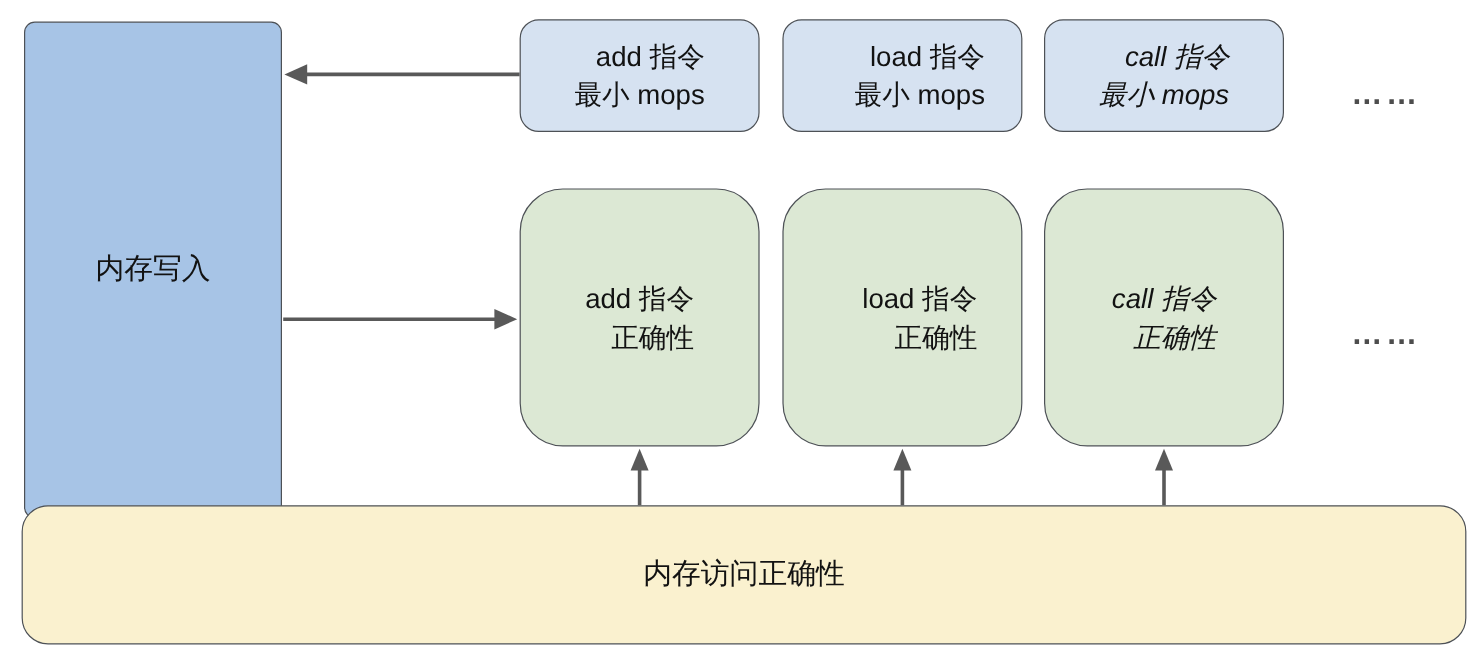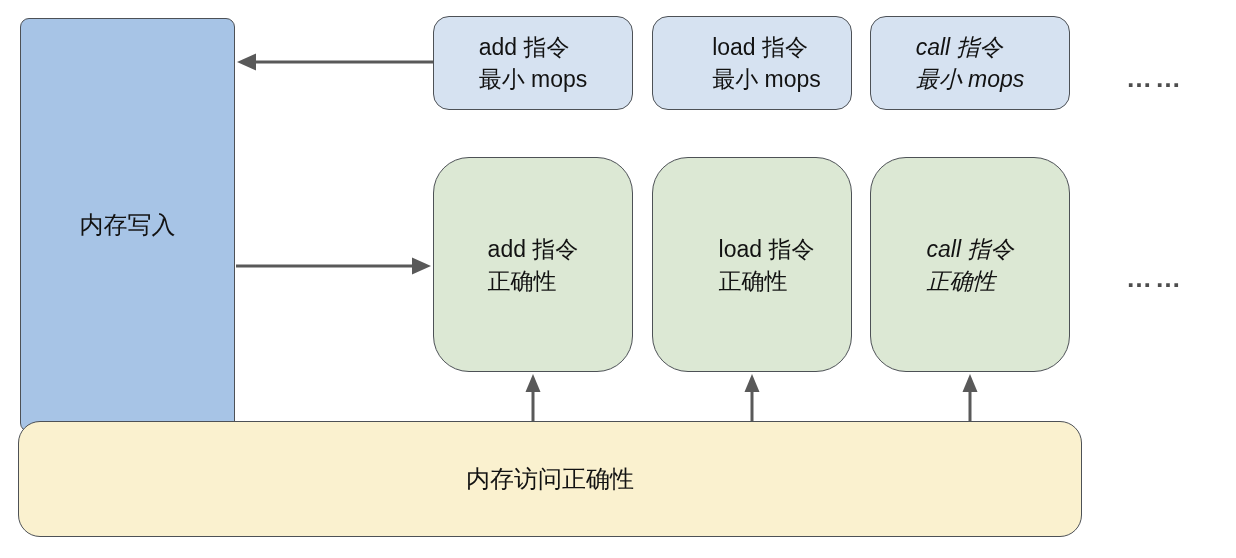--- a/index.html
+++ b/index.html
@@ -22,21 +22,21 @@
     height: 558px;
     pointer-events: none;
   }
   .box {
     position: absolute;
     box-sizing: border-box;
     border: 1.7px solid #4d5156;
     display: flex;
     align-items: center;
     justify-content: center;
-    text-align: left;
+    text-align: right;
     color: #121212;
   }
   .box .label { line-height: 32px; font-size: 23px; }
   .box .label span { display: block; }
 
   .big-blue {
     left: 20px; top: 18px;
     width: 215px; height: 414px;
     background: #a7c4e6;
     border-radius: 9px;
@@ -54,21 +54,21 @@
     width: 200px; height: 215px;
     background: #dce8d4;
     border-radius: 36px;
   }
   .col-1 { left: 433px; }
   .col-2 { left: 652px; padding-left: 29px; }
   .col-3 { left: 870px; font-style: italic; }
 
   .yellow-bar {
     left: 18px; top: 421px;
-    width: 1064px; height: 116px;
+    width: 1204px; height: 116px;
     background: #faf1cf;
     border-radius: 22px;
   }
   .yellow-bar .label { font-size: 24px; font-weight: 500; }
 
   .ellipsis {
     position: absolute;
     width: 110px;
     text-align: center;
     color: #4d4d4d;

